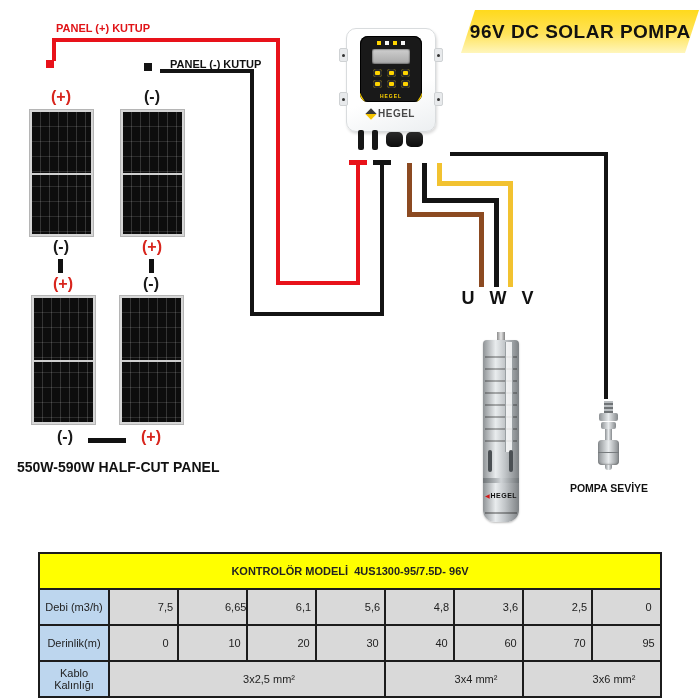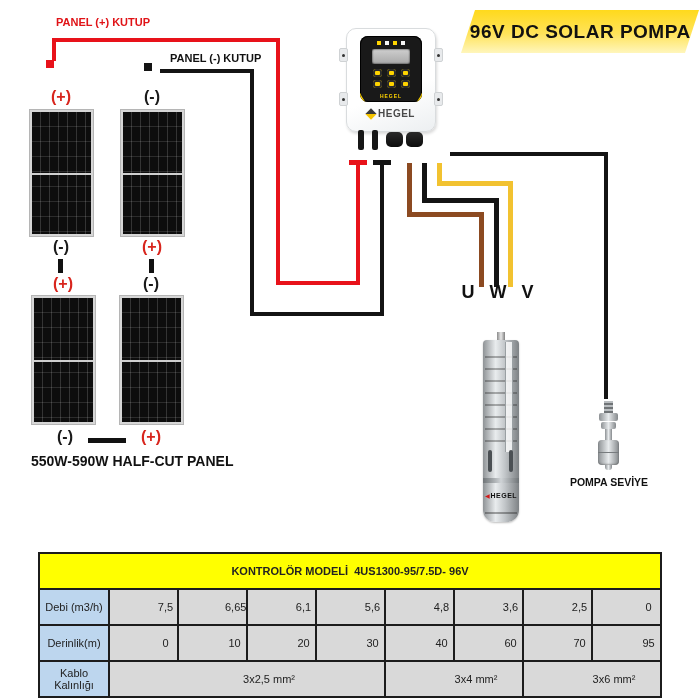--- a/index.html
+++ b/index.html
@@ -10,21 +10,21 @@
   .abs { position:absolute; }
 
   
   .badge { left:468px; top:10px; width:224px; height:43px;
            background:linear-gradient(180deg,#ffd91c 0%,#ffe35a 55%,#fff6bc 100%);
            transform:skewX(-18deg);
            display:flex; align-items:center; justify-content:center; }
   .badge span { transform:skewX(18deg); font-size:19px; font-weight:bold; color:#111; letter-spacing:.5px; }
 
   
-  .lbl { font-weight:bold; white-space:nowrap; }
+  .lbl { font-weight:bold; white-space:nowrap;margin-top:6px; }
   .lbl-red { color:#e01317; }
   .pol { font-size:16px; font-weight:600; width:40px; text-align:center; color:#1a1a1a; }
   .pol.red { color:#d8251d; }
 
   
   .wire { position:absolute; }
   .w-red { background:#e8121a; }
   .w-black { background:#141414; }
   .w-brown { background:#8c4a21; }
   .w-yellow { background:#f2c230; }
@@ -145,21 +145,21 @@
   <div class="abs pol" style="left:41px; top:238px;">(-)</div>
   <div class="abs pol red" style="left:132px; top:238px;">(+)</div>
   <div class="bar-v" style="left:58px; top:259px;"></div>
   <div class="bar-v" style="left:149px; top:259px;"></div>
   <div class="abs pol red" style="left:43px; top:275px;">(+)</div>
   <div class="abs pol" style="left:131px; top:275px;">(-)</div>
   <div class="abs pol" style="left:45px; top:428px;">(-)</div>
   <div class="abs pol red" style="left:131px; top:428px;">(+)</div>
   <div class="bar-h" style="left:88px; top:438px;"></div>
 
-  <div class="abs lbl" style="left:31px; top:453px; font-size:14px; color:#111;">550W-590W HALF-CUT PANEL</div>
+  <div class="abs lbl" style="left:17px; top:453px; font-size:14px; color:#111;">550W-590W HALF-CUT PANEL</div>
 
   <div class="abs ctrl"></div>
   <div class="tab" style="left:339px; top:48px;">
       <i></i>
     </div>
   <div class="tab" style="left:339px; top:92px;">
       <i></i>
     </div>
   <div class="tab" style="left:434px; top:48px;">
       <i></i>

